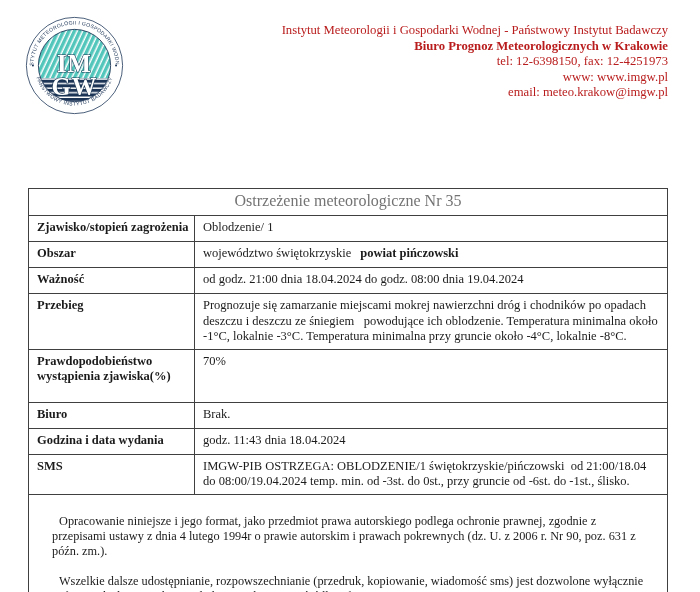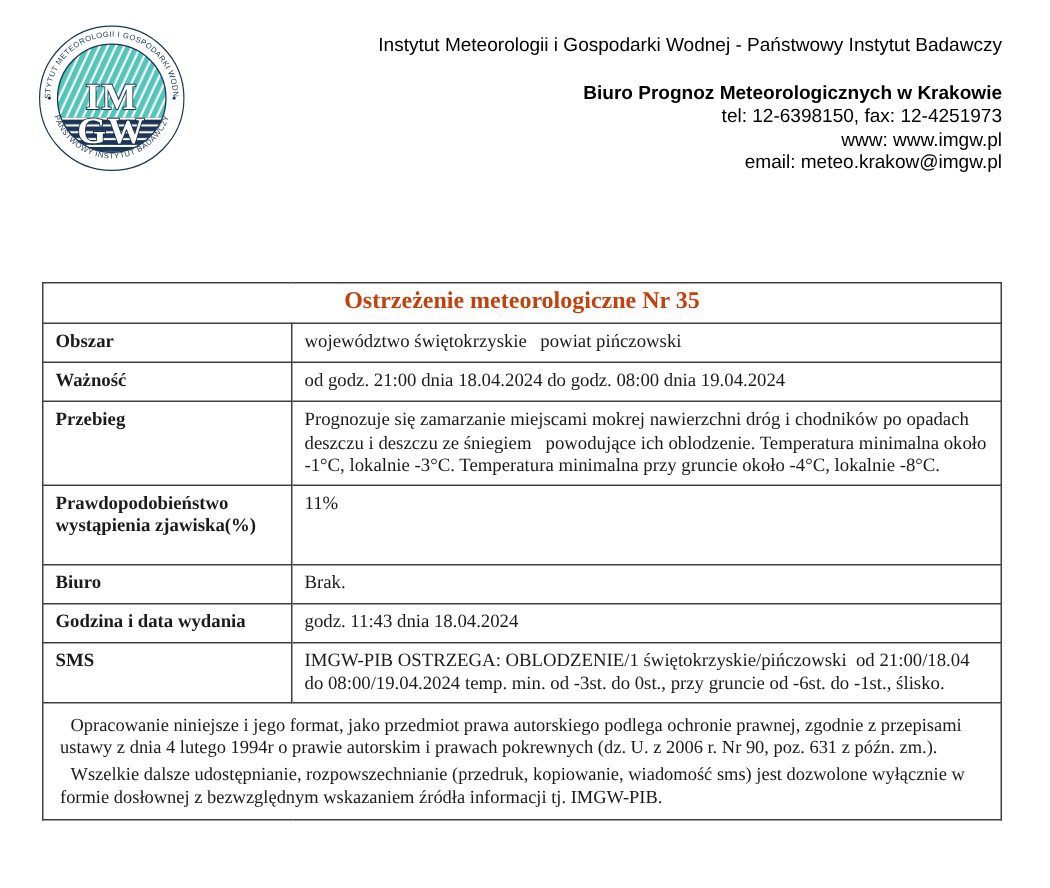--- a/index.html
+++ b/index.html
@@ -4,44 +4,44 @@
 <style>
   html,body { margin:0; padding:0; background:#ffffff; }
   .page {
     position:relative; width:700px; height:592px; background:#ffffff;
     font-family:"Liberation Serif", serif; color:#1b1b1b; overflow:hidden;
   }
   
   .logo { position:absolute; left:25px; top:16px; width:99px; height:99px; }
   .letterhead {
     position:absolute; top:23px; right:32px; text-align:right;
-    font-family:Liberation Sans, sans-serif; font-size:12.7px; line-height:15.6px;
-    color:#000000;
+    font-family:Liberation Serif, serif; font-size:12.7px; line-height:15.6px;
+    color:#b91c1c;
   }
-  .letterhead .lh-bold { font-weight:bold;margin-top:16px; }
+  .letterhead .lh-bold { font-weight:bold; }
   
   table.warn {
     position:absolute; left:28px; top:188px; width:640px;
     border-collapse:collapse; table-layout:fixed;
     font-size:12.5px; line-height:15.5px; color:#1b1b1b;
   }
   table.warn td {
     border:1px solid #404040; vertical-align:top; padding:4px 8px;
   }
   td.title-cell {
-    text-align:center; font-weight:bold; font-size:16px;
-    color:#c2410c; padding:3px 0 4px 0; height:18px;
+    text-align:center; font-weight:normal; font-size:16px;
+    color:#737373; padding:3px 0 4px 0; height:18px;
   }
   td.label { font-weight:bold; white-space:nowrap; padding-left:7px; padding-right:1px; height:17px; }
   td.label.wrap { white-space:normal; }
   td.value { white-space:pre-wrap; }
   tr.row-prob td { height:44px;font-family:Liberation Serif, serif; }
-  .bold-part { font-weight:normal; margin-left:9px; }
+  .bold-part { font-weight:bold; margin-left:9px; }
   td.footer-cell { padding:5px 10px 6px 9px; font-size:12.3px; line-height:15px; }
-  td.footer-cell p { margin:3px; text-indent:7px; }
+  td.footer-cell p { margin:15px; text-indent:7px; }
 </style>
 </head>
 <body>
 
 <div class="page">
 
   <svg class="logo" viewBox="0 0 100 100" aria-hidden="true">
     <defs>
       <pattern id="diagStripes" width="5" height="5" patternUnits="userSpaceOnUse" patternTransform="rotate(25)">
         <rect width="5" height="5" fill="#52c6bb"></rect>
@@ -86,34 +86,38 @@
   <table class="warn">
     <colgroup>
         <col style="width:166px">
         <col>
       </colgroup>
     <tbody>
       <tr>
         <td colspan="2" class="title-cell">Ostrzeżenie meteorologiczne Nr 35</td>
       </tr>
       <tr>
+        <td class="label">Zjawisko/stopień zagrożenia</td>
+        <td class="value">Oblodzenie/ 1</td>
+      </tr>
+      <tr>
         <td class="label">Obszar</td>
         <td class="value"><span>województwo świętokrzyskie</span><span class="bold-part">powiat pińczowski</span></td>
       </tr>
       <tr>
         <td class="label">Ważność</td>
         <td class="value">od godz. 21:00 dnia 18.04.2024 do godz. 08:00 dnia 19.04.2024</td>
       </tr>
       <tr>
         <td class="label">Przebieg</td>
         <td class="value">Prognozuje się zamarzanie miejscami mokrej nawierzchni dróg i chodników po opadach deszczu i deszczu ze śniegiem   powodujące ich oblodzenie. Temperatura minimalna około -1°C, lokalnie -3°C. Temperatura minimalna przy gruncie około -4°C, lokalnie -8°C.</td>
       </tr>
       <tr class="row-prob">
         <td class="label wrap">Prawdopodobieństwo wystąpienia zjawiska(%)</td>
-        <td class="value">11%</td>
+        <td class="value">70%</td>
       </tr>
       <tr>
         <td class="label">Biuro</td>
         <td class="value">Brak.</td>
       </tr>
       <tr>
         <td class="label">Godzina i data wydania</td>
         <td class="value">godz. 11:43 dnia 18.04.2024</td>
       </tr>
       <tr>

